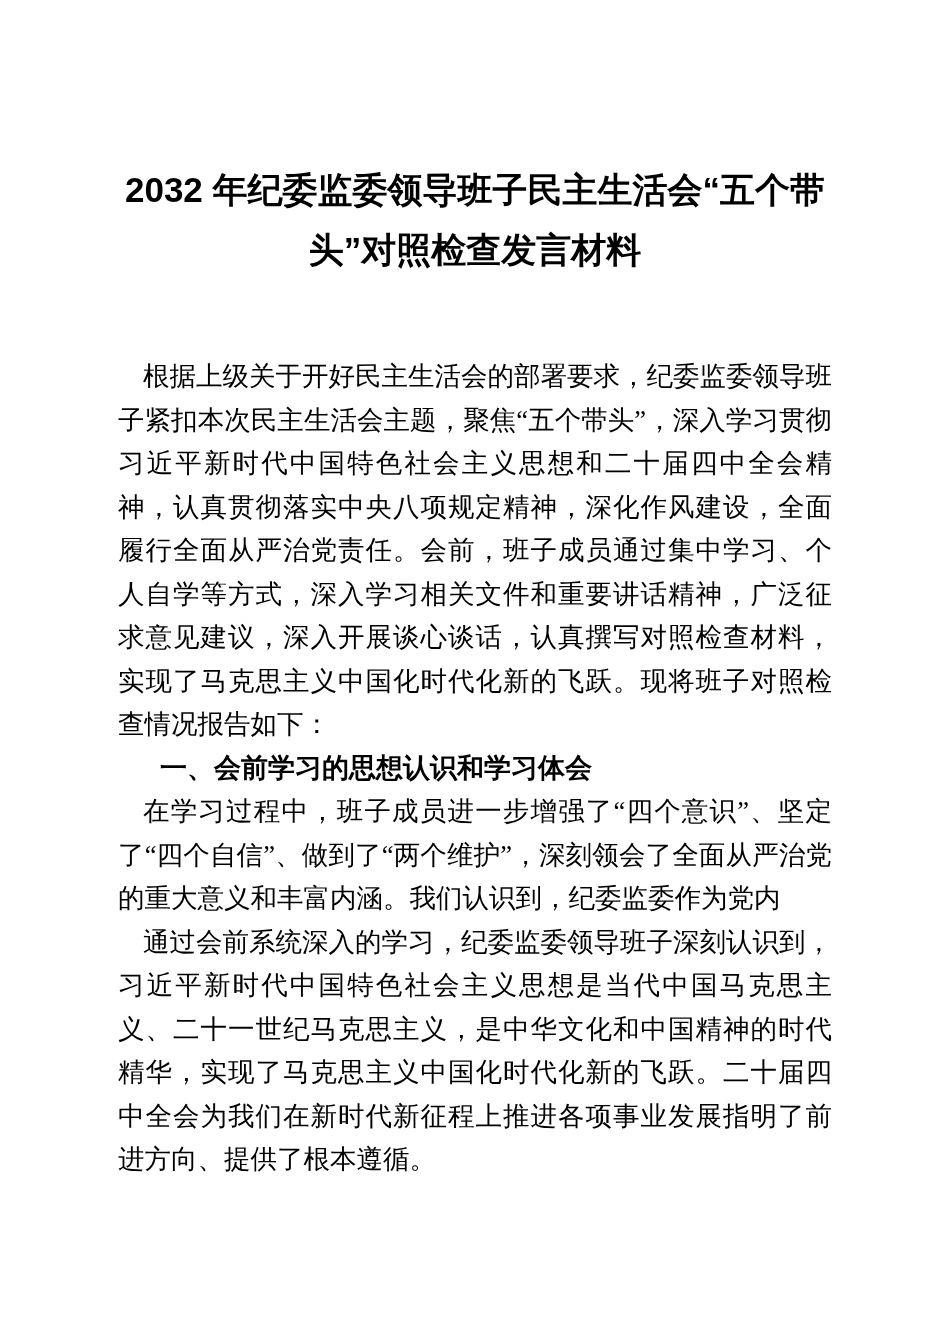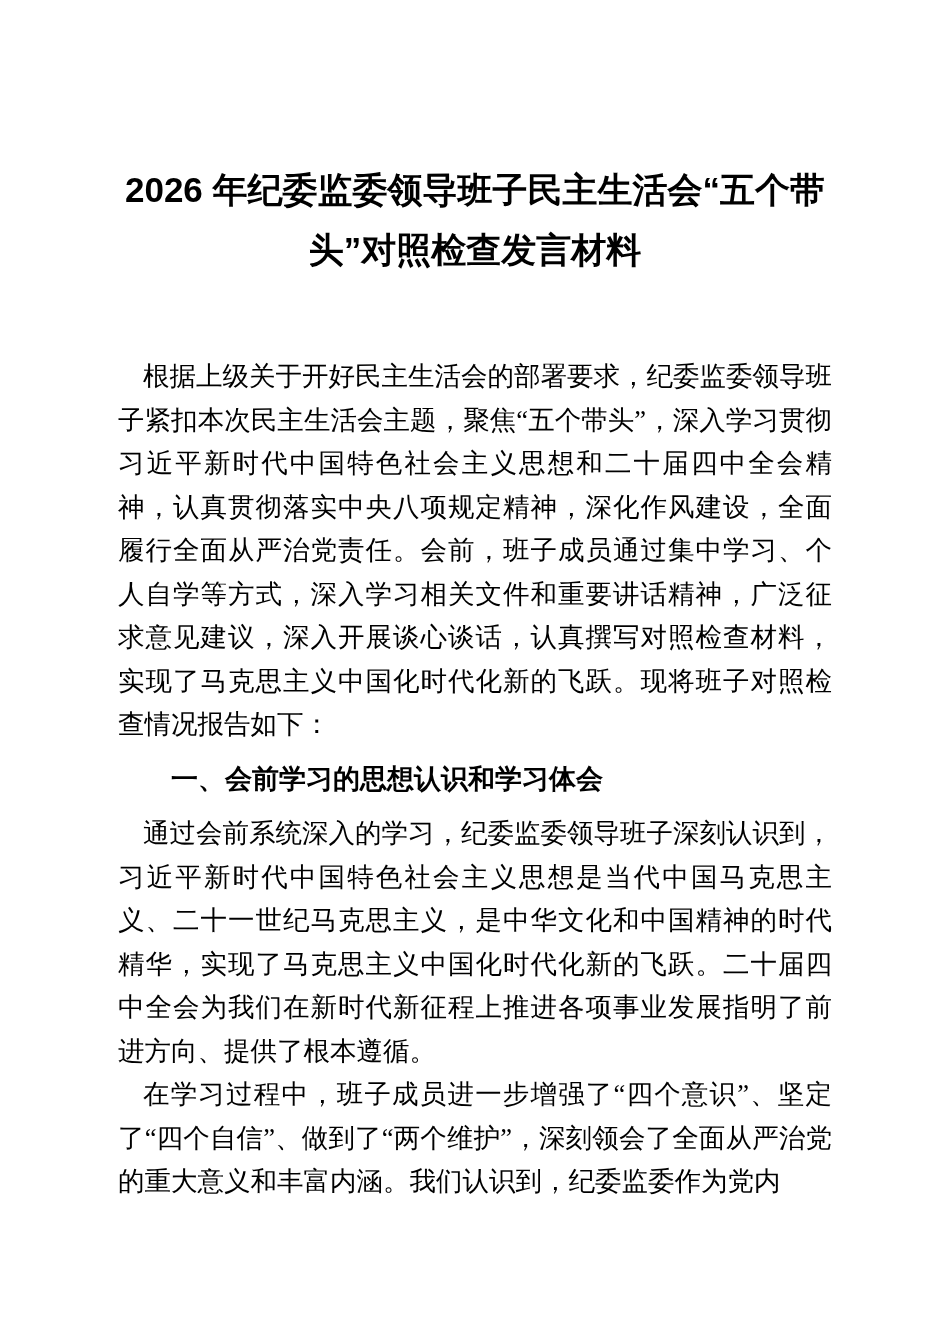--- a/index.html
+++ b/index.html
@@ -38,32 +38,32 @@
   .para.first-body {
     margin-top: 75px;
   }
   .section-heading {
     font-family: "Liberation Sans", "DejaVu Sans", sans-serif;
     font-weight: bold;
     font-size: 27px;
     line-height: 43.5px;
     text-indent: 42px;
     text-align: left;
-    margin: 11px;
+    margin: 0;
     color: #000000;
   }
 </style>
 </head>
 <body>
 
 <div class="page">
 
-  <h1 class="doc-title">2026 年纪委监委领导班子民主生活会“五个带头”对照检查发言材料</h1>
+  <h1 class="doc-title">2032 年纪委监委领导班子民主生活会“五个带头”对照检查发言材料</h1>
 
   <p class="para first-body">根据上级关于开好民主生活会的部署要求，纪委监委领导班子紧扣本次民主生活会主题，聚焦“五个带头”，深入学习贯彻习近平新时代中国特色社会主义思想和二十届四中全会精神，认真贯彻落实中央八项规定精神，深化作风建设，全面履行全面从严治党责任。会前，班子成员通过集中学习、个人自学等方式，深入学习相关文件和重要讲话精神，广泛征求意见建议，深入开展谈心谈话，认真撰写对照检查材料，实现了马克思主义中国化时代化新的飞跃。现将班子对照检查情况报告如下：</p>
 
   <h2 class="section-heading">一、会前学习的思想认识和学习体会</h2>
 
+  <p class="para">在学习过程中，班子成员进一步增强了“四个意识”、坚定了“四个自信”、做到了“两个维护”，深刻领会了全面从严治党的重大意义和丰富内涵。我们认识到，纪委监委作为党内</p>
+
   <p class="para">通过会前系统深入的学习，纪委监委领导班子深刻认识到，习近平新时代中国特色社会主义思想是当代中国马克思主义、二十一世纪马克思主义，是中华文化和中国精神的时代精华，实现了马克思主义中国化时代化新的飞跃。二十届四中全会为我们在新时代新征程上推进各项事业发展指明了前进方向、提供了根本遵循。</p>
-
-  <p class="para">在学习过程中，班子成员进一步增强了“四个意识”、坚定了“四个自信”、做到了“两个维护”，深刻领会了全面从严治党的重大意义和丰富内涵。我们认识到，纪委监委作为党内</p>
 
 </div>
 
 </body></html>

